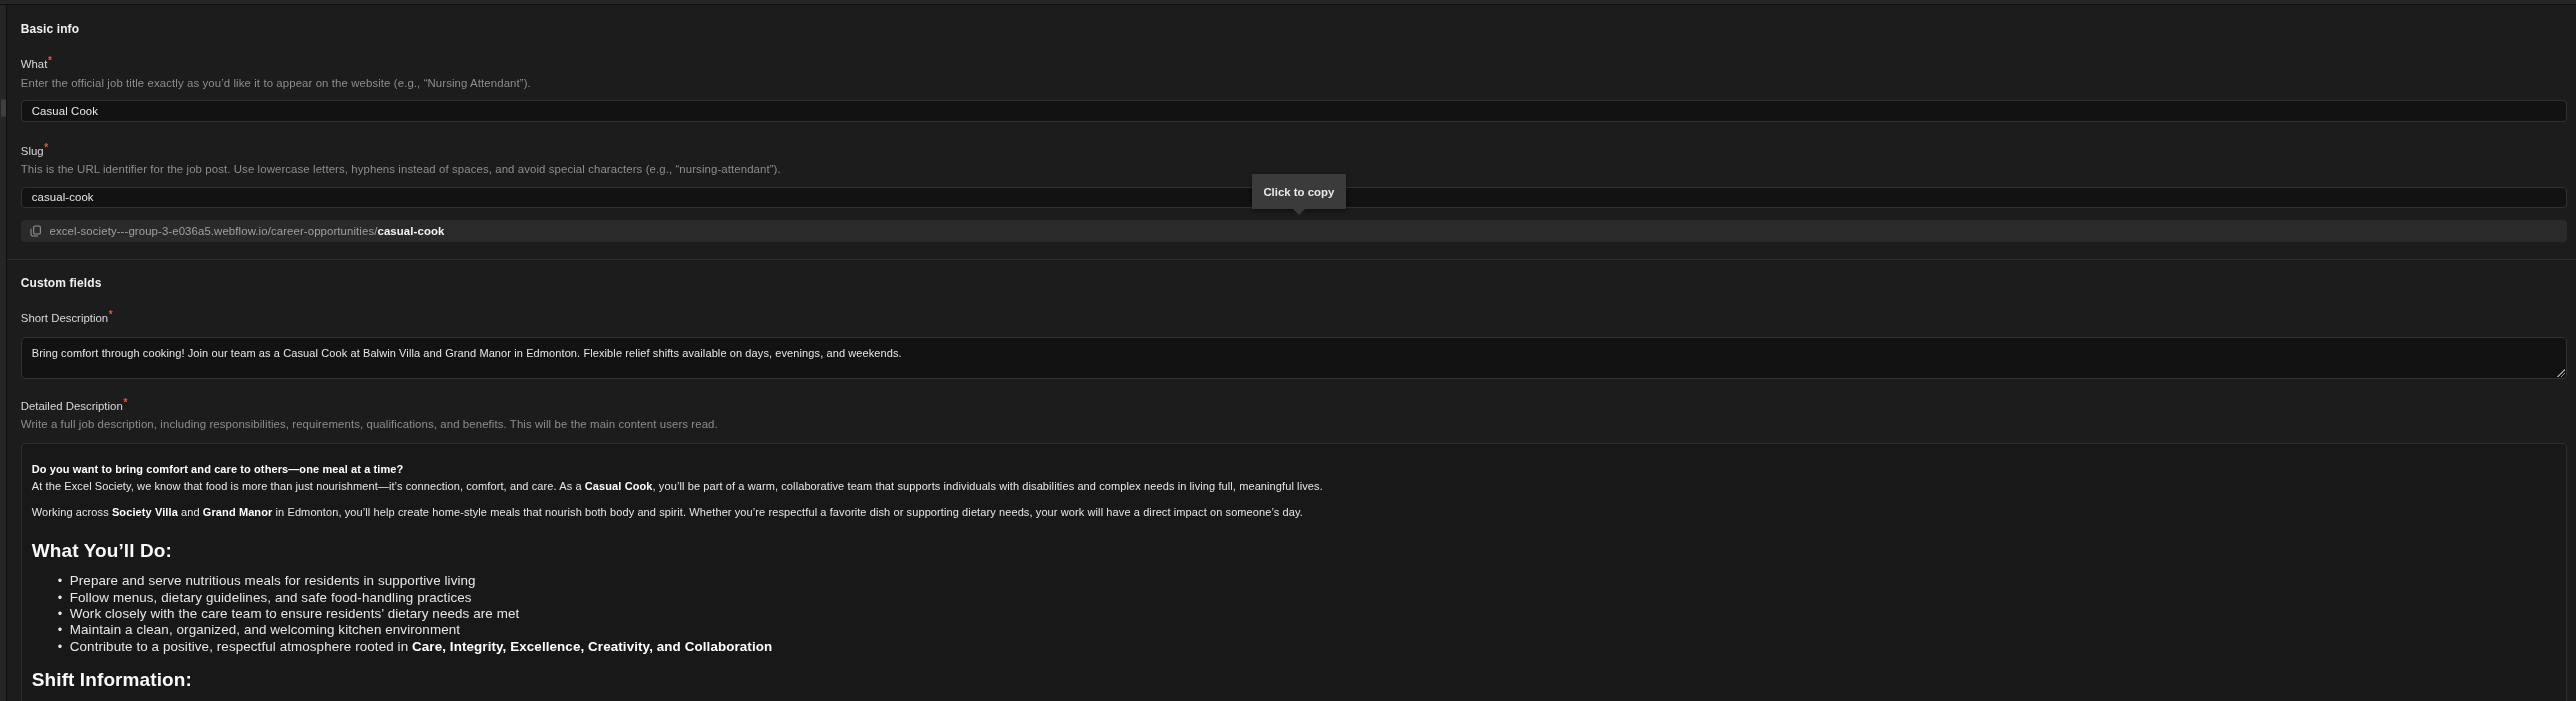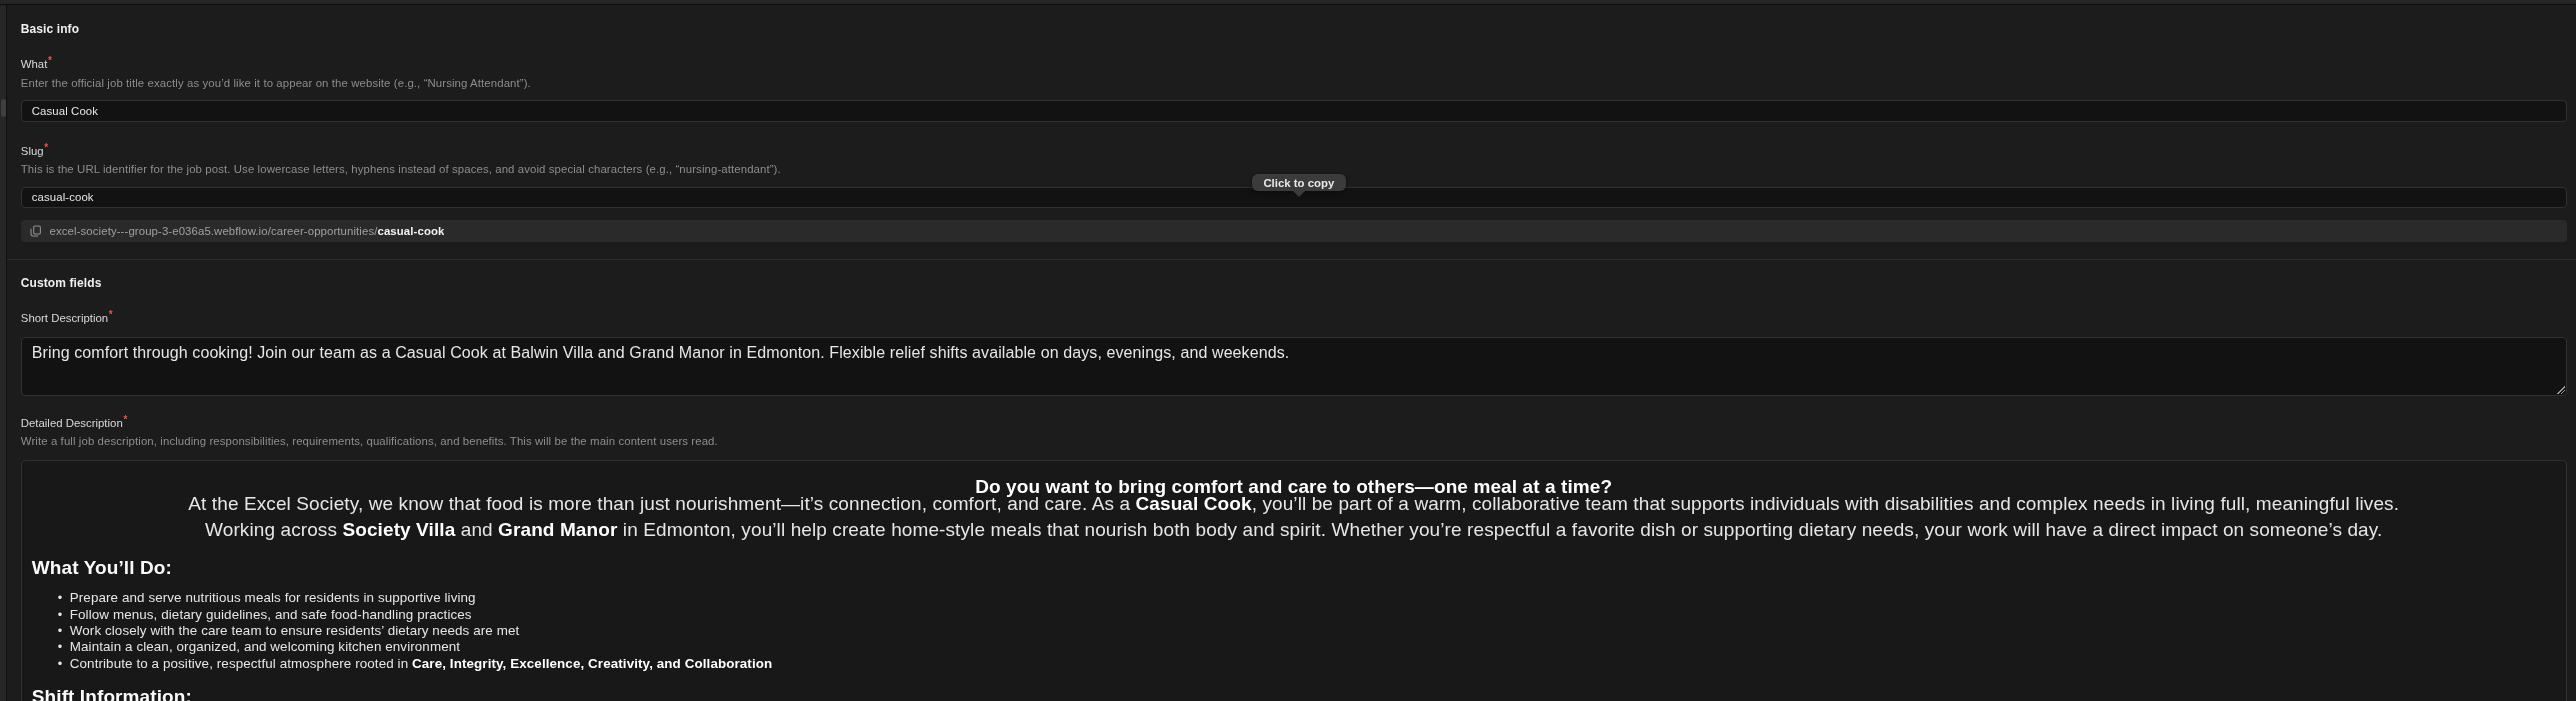--- a/index.html
+++ b/index.html
@@ -59,57 +59,57 @@
   .url-row svg { flex: 0 0 auto; display: block; }
   .url-text {
     font-size: 11.4px; color: #a0a0a0; letter-spacing: 0.1px;
     white-space: nowrap; overflow: hidden;
   }
   .url-slug { color: #f2f2f2; font-weight: 700; }
   .divider {
     height: 0.7px; background: #2d2d2d; margin: 17px -8.7px 0 -13.4px;
   }
   .tooltip {
-    position: absolute; left: 1252px; top: 174px; height: 17px;
-    background: #3b3b3b; border-radius: 6px; padding: 0 11.4px;
+    position: absolute; left: 1252px; top: 174px; height: 35px;
+    background: #3b3b3b; border-radius: 1px; padding: 0 11.4px;
     display: flex; align-items: center;
     box-shadow: 0 1.3px 5.4px rgba(0,0,0,.45);
     z-index: 5;
   }
   .tooltip-label {
     font-size: 11.4px; font-weight: 600; color: #e8e8e8; white-space: nowrap;
   }
   .tooltip::after {
     content: ""; position: absolute; left: 50%; bottom: -6px;
     transform: translateX(-50%);
     border: 6px solid transparent; border-bottom: none;
     border-top: 6.7px solid #3b3b3b;
   }
   .short-textarea {
-    position: relative; display: block; width: 100%; height: 59px; margin-top: 11.4px;
+    position: relative; display: block; width: 100%; height: 42px; margin-top: 11.4px;
     background: #121212; border: 0.7px solid #313131; border-radius: 4px;
-    color: #e6e6e6; font-size: 16px; line-height: 14.8px;
+    color: #e6e6e6; font-size: 11px; line-height: 14.8px;
     padding: 8px 10px; font-family: inherit; outline: none;
     resize: none; overflow: hidden; letter-spacing: 0.1px;
   }
   .textarea-wrap { position: relative; }
   .resize-handle {
     position: absolute; right: 2.7px; bottom: 2.7px; width: 8px; height: 8px;
     background:
       linear-gradient(135deg, transparent 0 50%, #9a9a9a 50% 57%, transparent 57% 72%, #9a9a9a 72% 79%, transparent 79%);
     cursor: nwse-resize;
   }
   
   .richtext {
     width: 100%; height: 288px; margin-top: 11.4px;
     background: #181818; border: 0.7px solid #2f2f2f; border-radius: 4px;
     padding: 17.4px 10.7px 0 10px;
     color: #e6e6e6;
   }
-  .rt-p { font-size: 19px; line-height: 17px; letter-spacing: 0.1px; text-align: center; }
+  .rt-p { font-size: 11px; line-height: 17px; letter-spacing: 0.1px; }
   .rt-p b, .rt-p strong { color: #ffffff; font-weight: 700; }
   .rt-intro { font-weight: 700; color: #ffffff; }
   .rt-p2 { margin-top: 8.7px; }
   .rt-h {
     font-size: 19px; font-weight: 700; color: #fafafa;
     line-height: 25.5px; margin-top: 17px; letter-spacing: 0.1px;
   }
   .rt-ul {
     list-style: none; margin-top: 10px; padding-left: 38px;
   }

